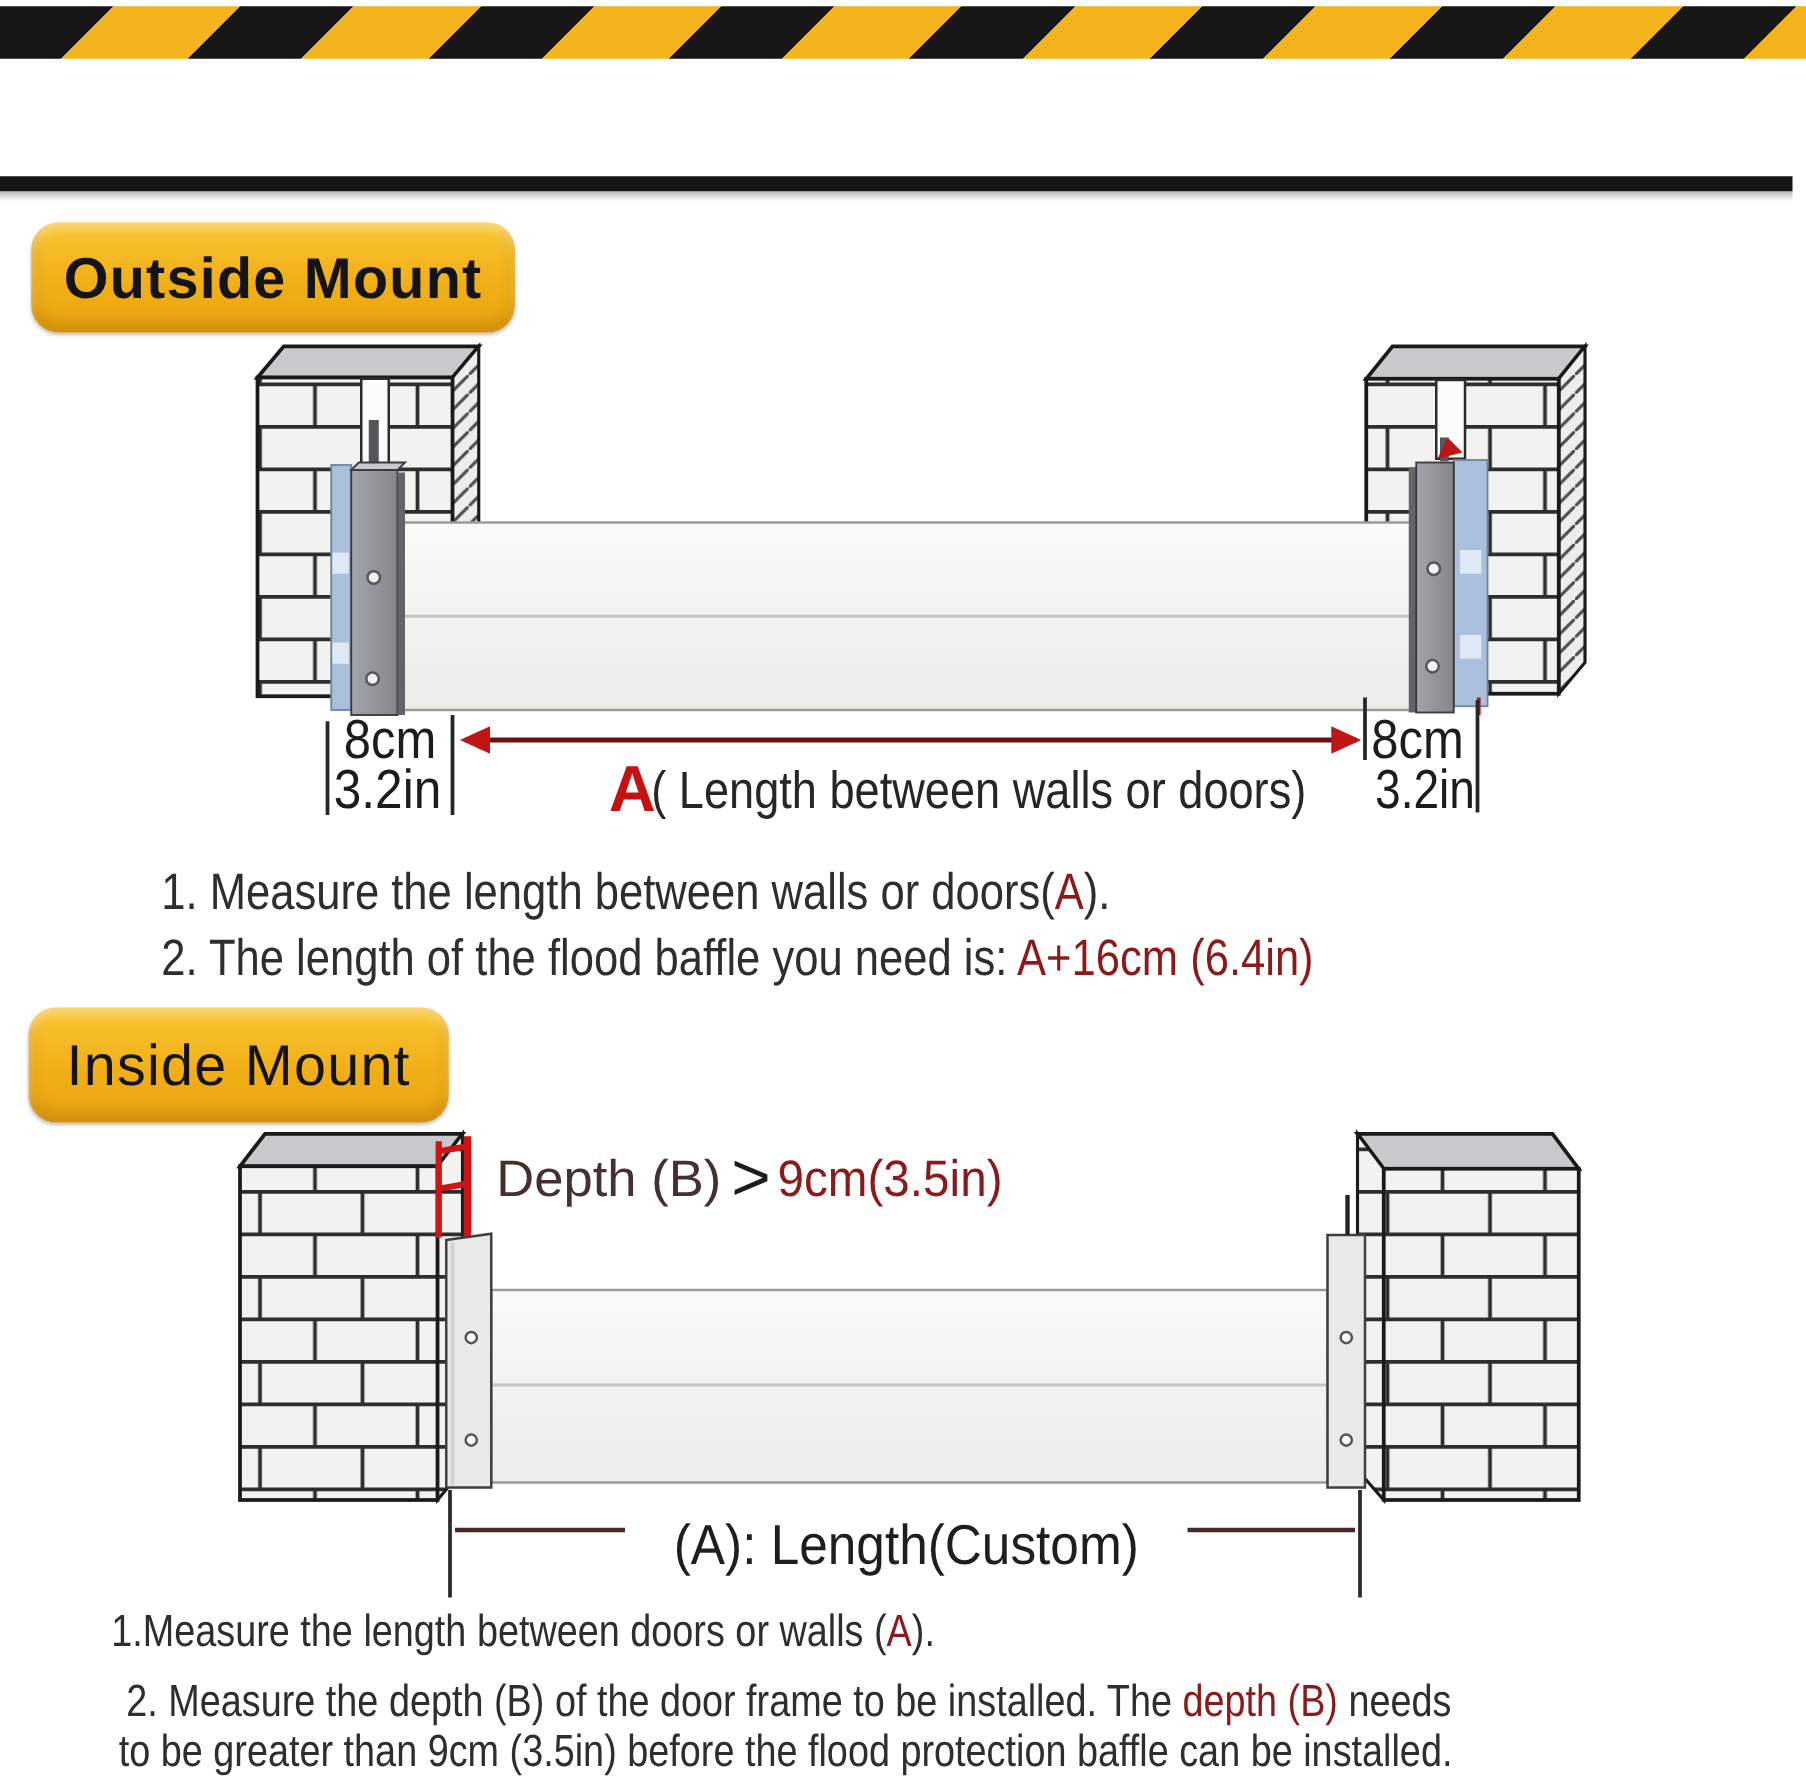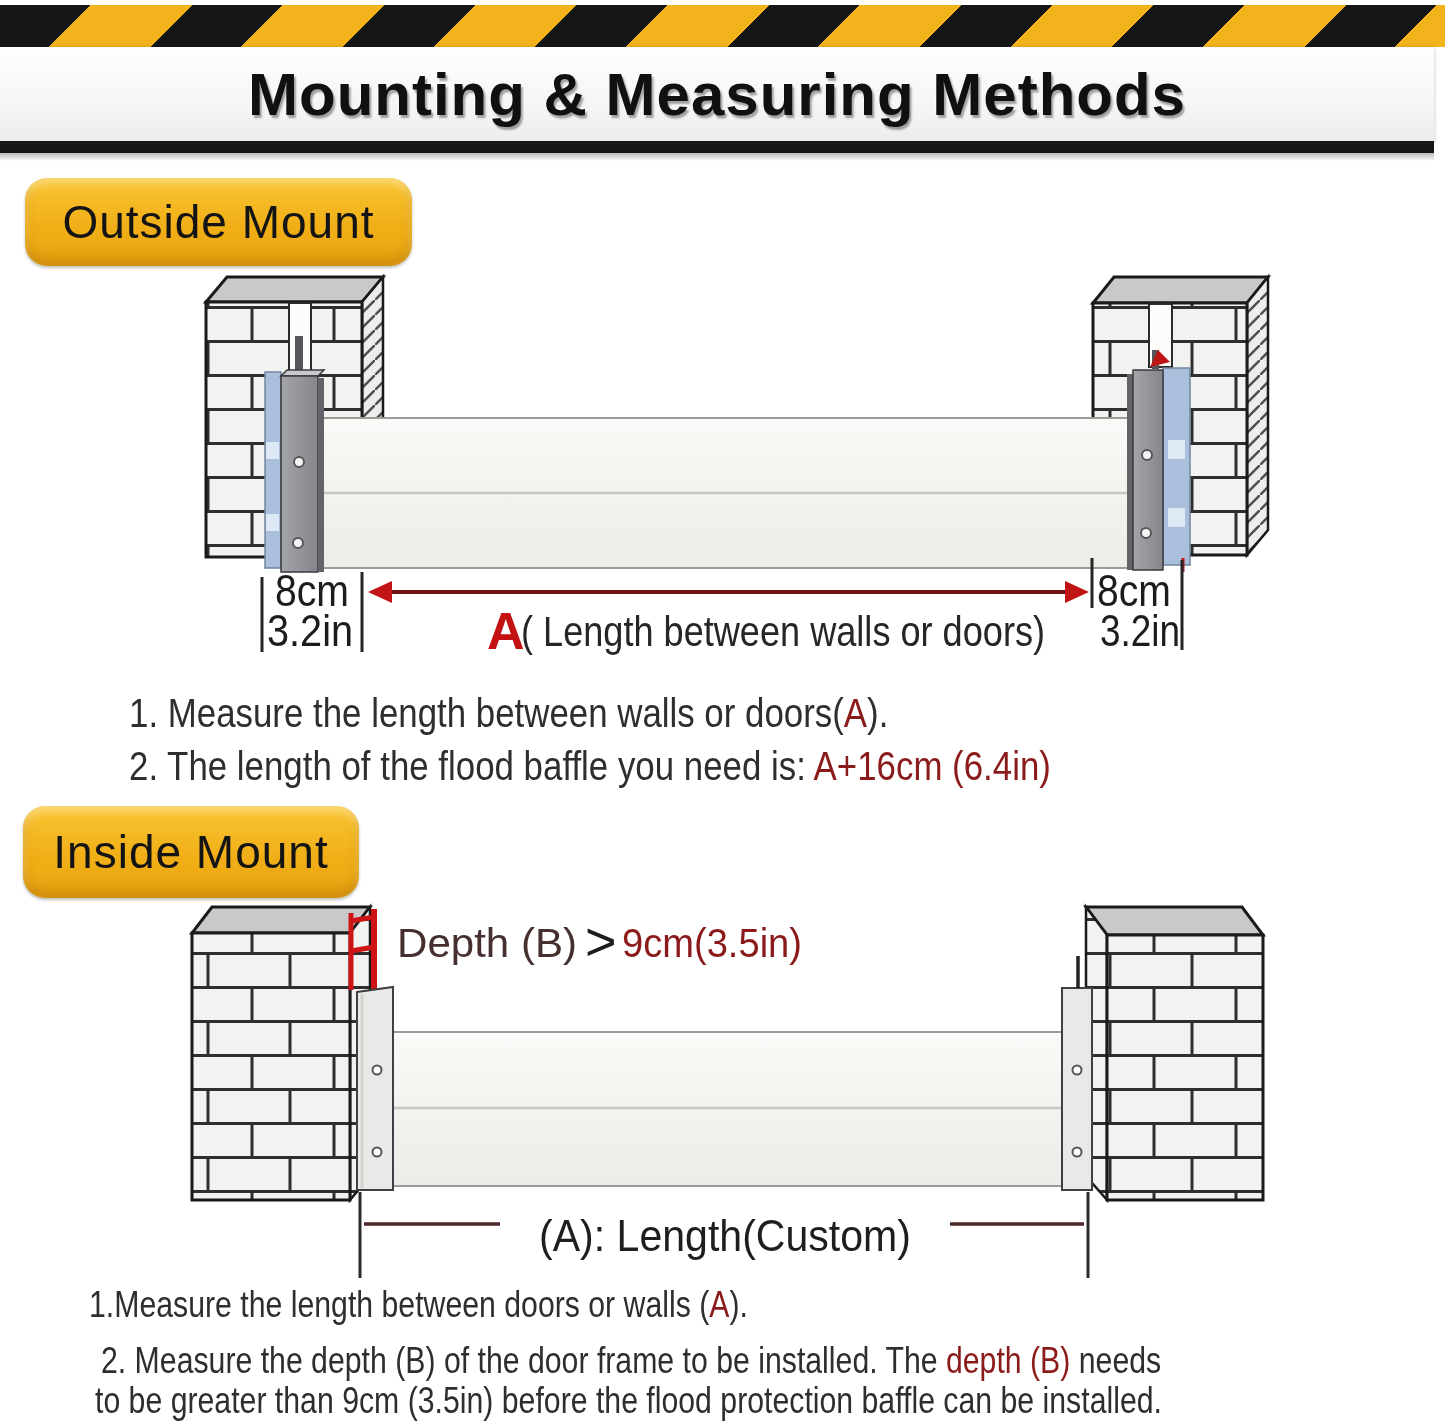--- a/index.html
+++ b/index.html
@@ -17,42 +17,39 @@
         text-shadow:2px 3px 2px rgba(0,0,0,.35),-1px -1px 0 rgba(255,255,255,.65);}
   .black-bar{position:absolute;left:0;top:141px;width:1434px;height:12px;background:#161616;}
   .bar-shadow{position:absolute;left:0;top:153px;width:1434px;height:8px;
         background:linear-gradient(180deg,rgba(0,0,0,.28),rgba(0,0,0,0));}
 
   
   .badge{position:absolute;display:flex;align-items:center;justify-content:center;
         border-radius:22px;color:#141414;font-size:46px;font-weight:500;letter-spacing:1px;
         background:linear-gradient(180deg,#F9C534 0%,#F1AF17 55%,#E9A410 100%);
         box-shadow:inset 0 -8px 12px rgba(150,90,0,.30),inset 0 5px 8px rgba(255,240,190,.55),0 2px 3px rgba(0,0,0,.25);}
-  #badge-outside{left:25px;top:178px;width:387px;height:88px;}
+  #badge-outside{left:25px;top:178px;width:387px;height:88px;font-weight:bold;}
   #badge-inside{left:23px;top:806px;width:336px;height:92px;}
 
   
   .diagram-svg{position:absolute;left:0;top:258px;width:1445px;height:1032px;}
   .diagram-svg text{font-family:"Liberation Sans",sans-serif;}
 
   
   .instr{position:absolute;color:#2E2E2E;white-space:nowrap;transform-origin:0 0;}
   .instr.top{font-size:41px;transform:scaleX(.85);}
   .instr.bottom{font-size:36px;transform:scaleX(.84);}
   .em-red{color:#8B1A1A;}
 </style>
 </head>
 <body>
 
 <div class="page">
 
   <div class="tape"></div>
-  <div class="title-band">
-    <h1>Mounting &amp; Measuring Methods</h1>
-  </div>
   <div class="black-bar"></div>
   <div class="bar-shadow"></div>
 
   <div class="badge" id="badge-outside">
     <span>Outside Mount</span>
   </div>
   <div class="badge" id="badge-inside">
     <span>Inside Mount</span>
   </div>
 

